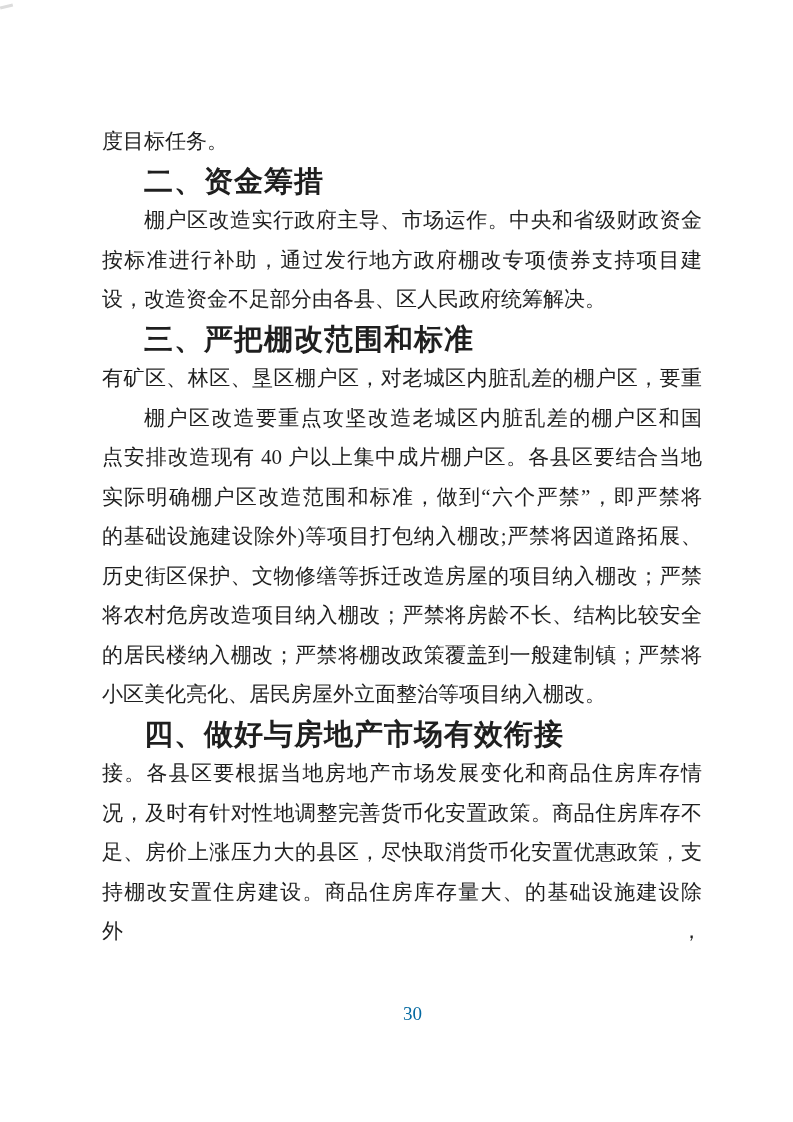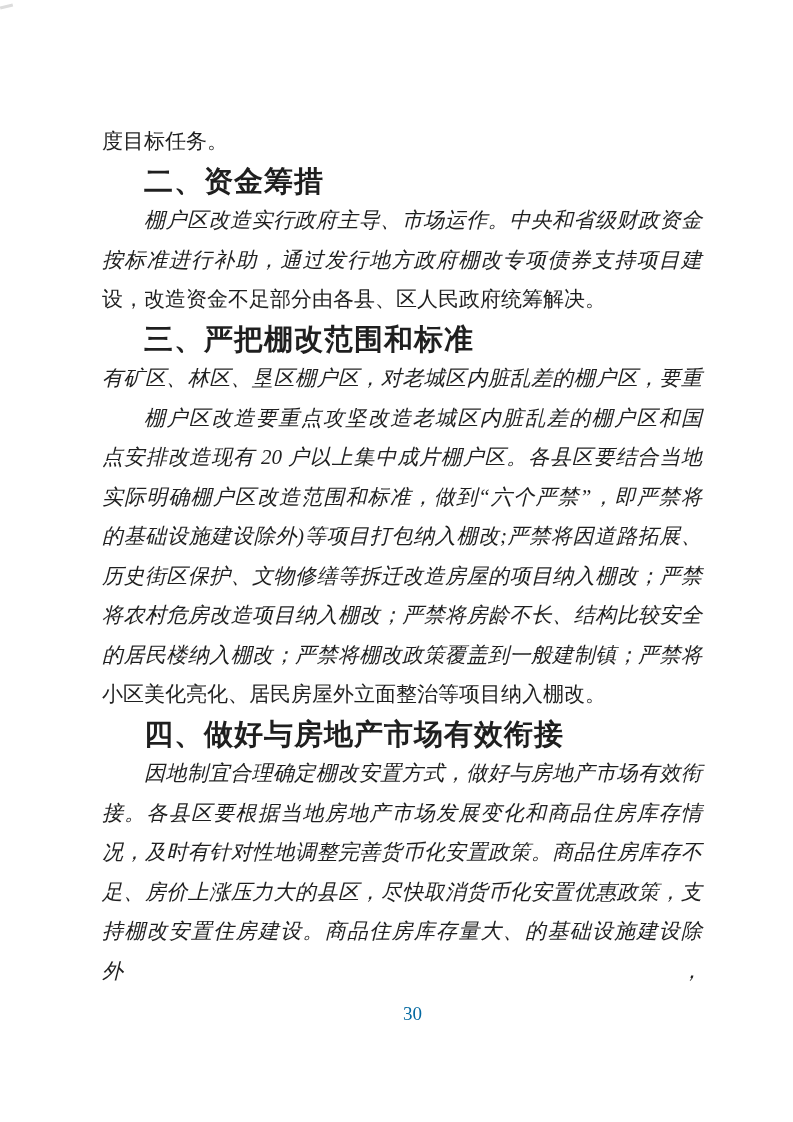--- a/index.html
+++ b/index.html
@@ -26,21 +26,20 @@
   }
   .line {
     font-size: 21px;
     line-height: 39.5px;
     height: 39.5px;
     text-align: left;
   }
   .line.just {
     text-align: justify;
     text-align-last: justify;
-    font-style: italic;
   }
   .line.indent {
     text-indent: 42px;
   }
   .line.heading {
     font-family: "Liberation Sans", "DejaVu Sans", sans-serif;
     font-weight: 700;
     font-size: 29px;
     text-indent: 42px;
     letter-spacing: 1px;
@@ -76,29 +75,28 @@
 
   <div class="content">
     <div class="line">度目标任务。</div>
     <div class="line heading">二、资金筹措</div>
     <div class="line indent just">棚户区改造实行政府主导、市场运作。中央和省级财政资金</div>
     <div class="line just">按标准进行补助，通过发行地方政府棚改专项债券支持项目建</div>
     <div class="line">设，改造资金不足部分由各县、区人民政府统筹解决。</div>
     <div class="line heading">三、严把棚改范围和标准</div>
     <div class="line just">有矿区、林区、垦区棚户区，对老城区内脏乱差的棚户区，要重</div>
     <div class="line indent just">棚户区改造要重点攻坚改造老城区内脏乱差的棚户区和国</div>
-    <div class="line just">点安排改造现有 20 户以上集中成片棚户区。各县区要结合当地</div>
+    <div class="line just">点安排改造现有 40 户以上集中成片棚户区。各县区要结合当地</div>
     <div class="line just">实际明确棚户区改造范围和标准，做到“六个严禁”，即严禁将</div>
     <div class="line just">的基础设施建设除外)等项目打包纳入棚改;严禁将因道路拓展、</div>
     <div class="line just">历史街区保护、文物修缮等拆迁改造房屋的项目纳入棚改；严禁</div>
     <div class="line just">将农村危房改造项目纳入棚改；严禁将房龄不长、结构比较安全</div>
     <div class="line just">的居民楼纳入棚改；严禁将棚改政策覆盖到一般建制镇；严禁将</div>
     <div class="line">小区美化亮化、居民房屋外立面整治等项目纳入棚改。</div>
     <div class="line heading">四、做好与房地产市场有效衔接</div>
-    <div class="line indent just">因地制宜合理确定棚改安置方式，做好与房地产市场有效衔</div>
     <div class="line just">接。各县区要根据当地房地产市场发展变化和商品住房库存情</div>
     <div class="line just">况，及时有针对性地调整完善货币化安置政策。商品住房库存不</div>
     <div class="line just">足、房价上涨压力大的县区，尽快取消货币化安置优惠政策，支</div>
     <div class="line just">持棚改安置住房建设。商品住房库存量大、的基础设施建设除外，</div>
   </div>
 
   <div class="footer">
     <span>30</span>
   </div>
 

